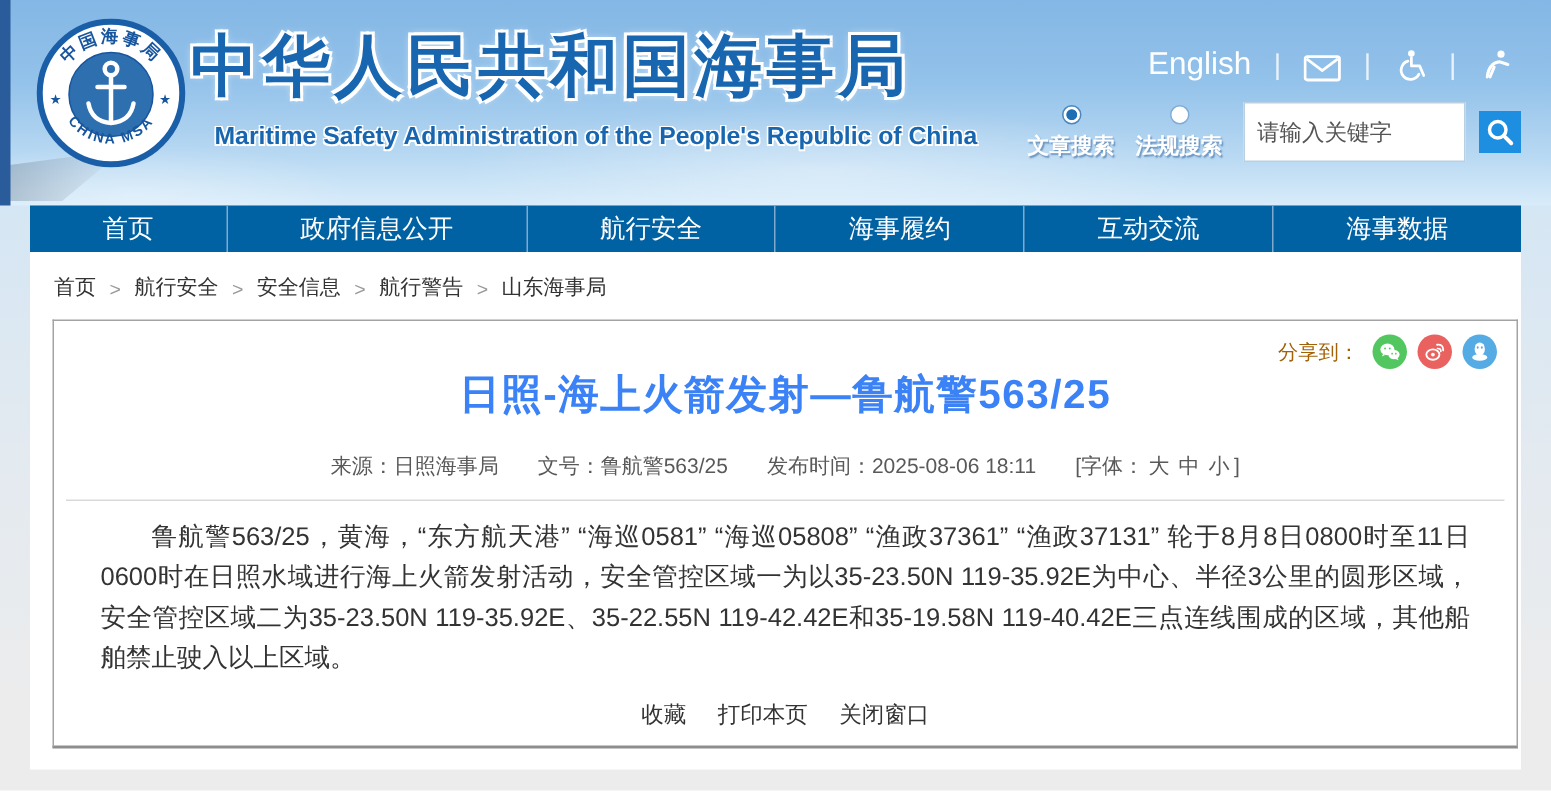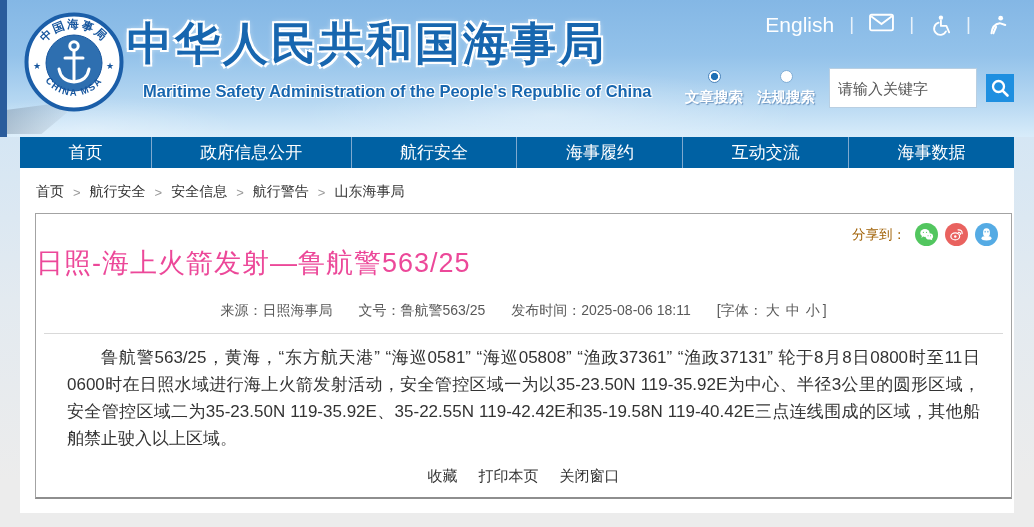--- a/index.html
+++ b/index.html
@@ -34,22 +34,22 @@
     white-space:nowrap;
   }
   .site-subtitle {
     position:absolute; left:143px; top:82px;
     font-size:16.5px; font-weight:bold; color:#1766af;
     text-shadow:-1px -1px 0 #fff, 1px -1px 0 #fff, -1px 1px 0 #fff, 1px 1px 0 #fff;
     white-space:nowrap;
   }
 
   .quick-links {
-    position:absolute; top:13px; right:26px;
-    display:flex; align-items:flex-start; gap:15px; color:#fff;
+    position:absolute; top:31px; right:26px;
+    display:flex; align-items:flex-end; gap:15px; color:#fff;
   }
   .quick-links .lang { font-size:21px; color:#fdfeff; cursor:pointer; }
   .quick-links .sep { font-size:19px; color:rgba(255,255,255,.8); font-weight:300; }
   .quick-links .qicon { display:flex; align-items:center; cursor:pointer; }
 
   .search-row {
     position:absolute; top:74px; right:20px;
     display:flex; align-items:center; gap:9px; height:28px;
   }
   .radio-group { display:flex; align-items:center; gap:5px; cursor:pointer; margin-right:5px;flex-direction:column; }
@@ -104,22 +104,22 @@
     position:absolute; top:9px; right:13px;
     display:flex; align-items:center; gap:7px;
   }
   .share-label { font-size:13.5px; color:#a16207; margin-right:2px; }
   .share-icon { width:23px; height:23px; border-radius:50%; display:flex; align-items:center; justify-content:center; cursor:pointer; }
   .share-icon.wechat { background:#52c65f; }
   .share-icon.weibo  { background:#e9625f; }
   .share-icon.qq     { background:#55abe4; }
 
   .article-title {
-    margin-top:31px; 
-    font-size:27px; font-weight:normal; color:#ec4899; letter-spacing:1px;
+    margin-top:31px; text-align:center;
+    font-size:27px; font-weight:bold; color:#3b82f6; letter-spacing:1px;
   }
   .meta-row {
     margin-top:21px; text-align:center; font-size:14px; color:#595959; white-space:nowrap;
   }
   .meta-group { margin:0 13px; }
   .font-size-link { cursor:pointer; margin:0 3px; }
   .divider { margin:13px 8px 0 8px; border-top:1px solid #d9d9d9; }
 
   .body-text {
     margin:10px 31px 0 31px;

